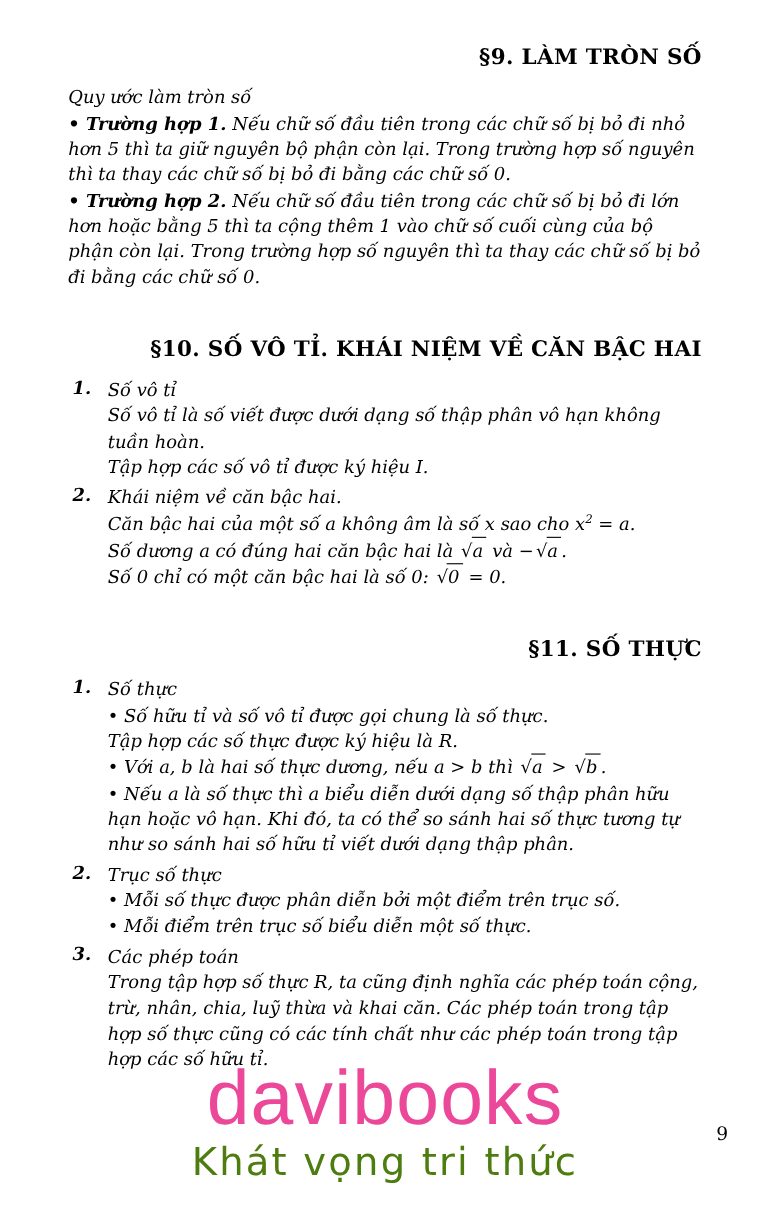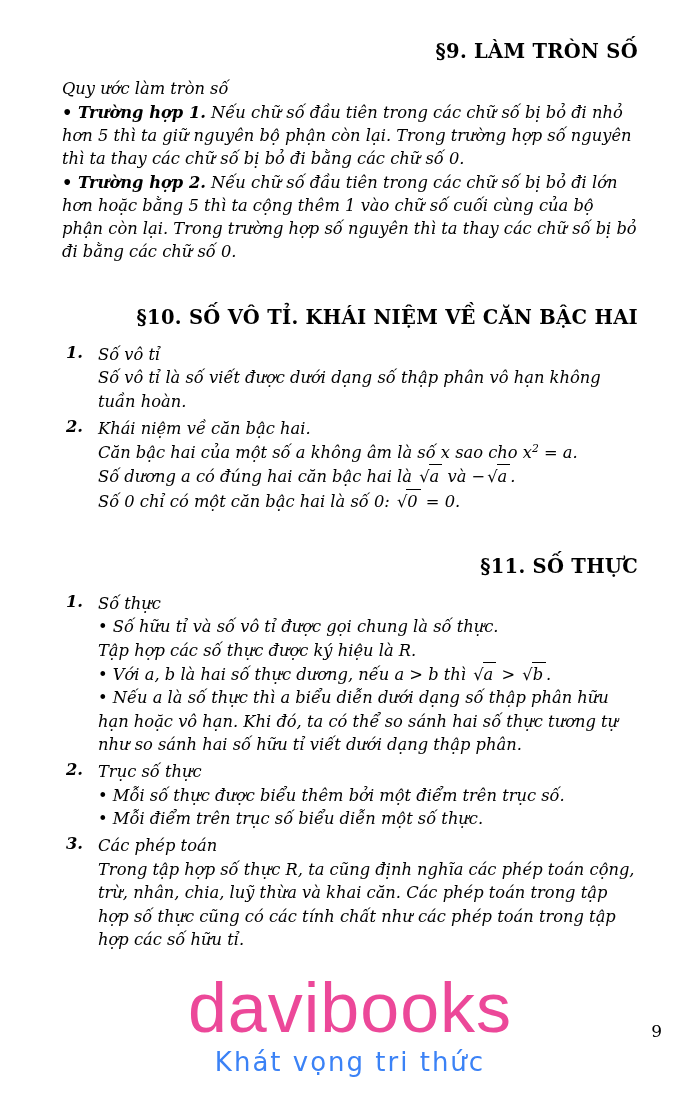--- a/index.html
+++ b/index.html
@@ -131,22 +131,22 @@
   }
   .watermark .wm-main {
     font-family: Liberation Sans, sans-serif;
     font-size: 70px;
     color: #ec4899;
     letter-spacing: 1px;
     line-height: 1;
   }
   .watermark .wm-sub {
     font-family: "DejaVu Sans", sans-serif;
-    font-size: 26px;
-    color: #3b82f6;
+    font-size: 35px;
+    color: #4d7c0f;
     letter-spacing: 2px;
     margin-top: 4px;
   }
 </style>
 </head>
 <body>
 
 <div class="page">
 
   <div class="content">
@@ -162,20 +162,21 @@
     <div class="gap-lg"></div>
 
     <h2 class="section-title">§10. SỐ VÔ TỈ. KHÁI NIỆM VỀ CĂN BẬC HAI</h2>
 
     <div class="block">
       <ul class="numlist">
         <li>
           <span class="num">1.</span>
           <p class="subhead">Số vô tỉ</p>
           <p class="para">Số vô tỉ là số viết được dưới dạng số thập phân vô hạn không tuần hoàn.</p>
+          <p class="para">Tập hợp các số vô tỉ được ký hiệu I.</p>
         </li>
         <li>
           <span class="num">2.</span>
           <p class="subhead">Khái niệm về căn bậc hai.</p>
           <p class="para"><span>Căn bậc hai của một số a không âm là số x sao cho x</span><sup class="exp">2</sup><span> = a.</span></p>
           <p class="para"><span>Số dương a có đúng hai căn bậc hai là </span><span class="sqrt"><span class="radical">√</span><span class="rad-body">a</span></span><span> và </span><span>−</span><span class="sqrt"><span class="radical">√</span><span class="rad-body">a</span></span><span>.</span></p>
           <p class="para"><span>Số 0 chỉ có một căn bậc hai là số 0: </span><span class="sqrt"><span class="radical">√</span><span class="rad-body">0</span></span><span> = 0.</span></p>
         </li>
       </ul>
     </div>
@@ -190,21 +191,21 @@
           <span class="num">1.</span>
           <p class="subhead">Số thực</p>
           <p class="para">• Số hữu tỉ và số vô tỉ được gọi chung là số thực.</p>
           <p class="para">Tập hợp các số thực được ký hiệu là R.</p>
           <p class="para"><span>• Với a, b là hai số thực dương, nếu a &gt; b thì </span><span class="sqrt"><span class="radical">√</span><span class="rad-body">a</span></span><span> &gt; </span><span class="sqrt"><span class="radical">√</span><span class="rad-body">b</span></span><span>.</span></p>
           <p class="para">• Nếu a là số thực thì a biểu diễn dưới dạng số thập phân hữu hạn hoặc vô hạn. Khi đó, ta có thể so sánh hai số thực tương tự như so sánh hai số hữu tỉ viết dưới dạng thập phân.</p>
         </li>
         <li>
           <span class="num">2.</span>
           <p class="subhead">Trục số thực</p>
-          <p class="para">• Mỗi số thực được biểu thêm bởi một điểm trên trục số.</p>
+          <p class="para">• Mỗi số thực được phân diễn bởi một điểm trên trục số.</p>
           <p class="para">• Mỗi điểm trên trục số biểu diễn một số thực.</p>
         </li>
         <li>
           <span class="num">3.</span>
           <p class="subhead">Các phép toán</p>
           <p class="para">Trong tập hợp số thực R, ta cũng định nghĩa các phép toán cộng, trừ, nhân, chia, luỹ thừa và khai căn. Các phép toán trong tập hợp số thực cũng có các tính chất như các phép toán trong tập hợp các số hữu tỉ.</p>
         </li>
       </ul>
     </div>
 

